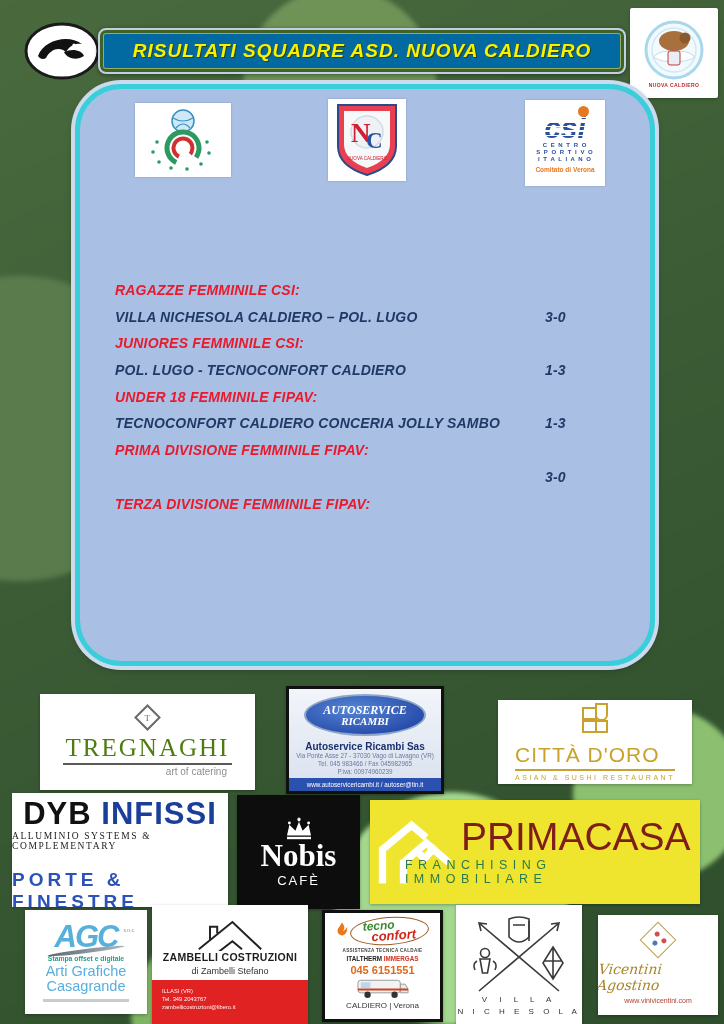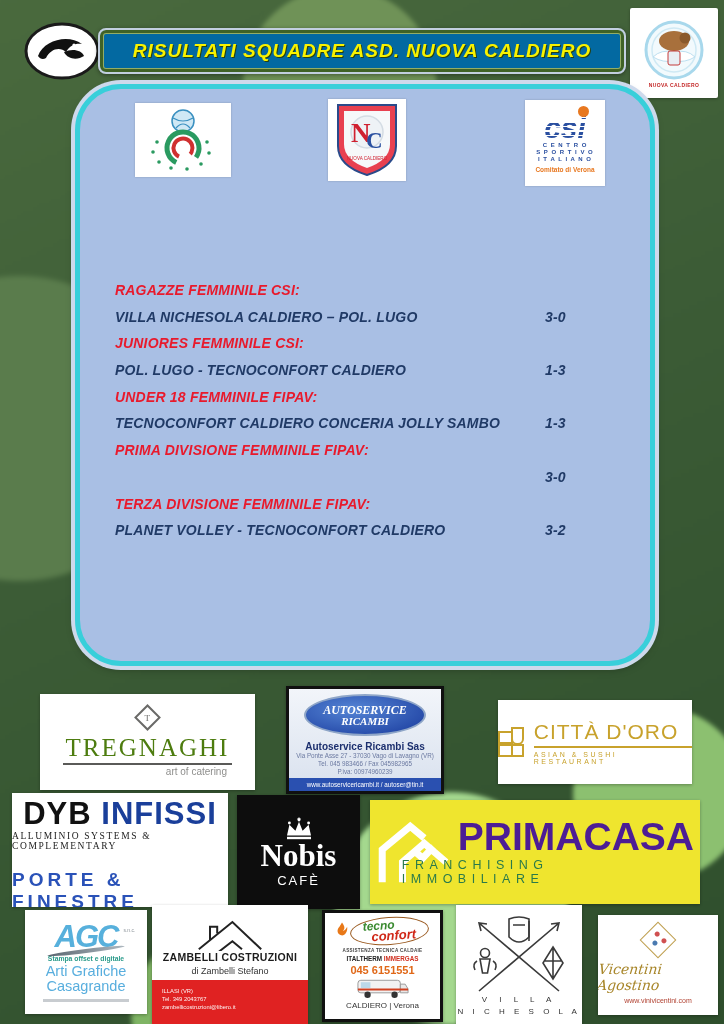--- a/index.html
+++ b/index.html
@@ -69,21 +69,21 @@
   .as-oval{width:118px;height:38px;border-radius:50%;background:radial-gradient(ellipse at 40% 35%,#5585d5,#18399c);
       border:2px solid #8fa6c8;display:flex;flex-direction:column;align-items:center;justify-content:center;color:#fff;
       font-style:italic;font-weight:bold;font-family:"Liberation Serif",serif;}
   .as-oval .l1{font-size:12px;line-height:12px;}
   .as-oval .l2{font-size:11px;line-height:11px;}
   .as-company{font-size:10px;font-weight:bold;color:#1c2f6e;margin-top:5px;}
   .as-small{font-size:6.3px;color:#6a78a0;line-height:8px;text-align:center;}
   .as-webbar{position:absolute;bottom:0;left:0;right:0;height:13px;background:#2a50b0;color:#fff;
       font-size:6.3px;display:flex;align-items:center;justify-content:center;}
 
-  #cittadoro{left:498px;top:700px;width:194px;height:84px;flex-direction:row;gap:10px;}
+  #cittadoro{left:498px;top:700px;width:194px;height:84px;flex-direction:column;gap:10px;}
   .cd-icon{position:relative;width:26px;height:30px;}
   .cd-icon i{position:absolute;border:2px solid #c8a22c;display:block;}
   .cd-sq1{left:0;top:4px;width:11px;height:11px;}
   .cd-sq2{left:0;bottom:0;width:11px;height:11px;}
   .cd-sq3{left:13px;top:0;width:9px;height:14px;border-radius:0 0 6px 6px;}
   .cd-sq4{left:13px;bottom:0;width:9px;height:9px;}
   .cd-text{display:flex;flex-direction:column;}
   .cd-name{font-size:21px;letter-spacing:1px;color:#c8a22c;border-bottom:2px solid #c8a22c;padding-bottom:2px;}
   .cd-tag{font-size:7px;letter-spacing:2.5px;color:#c8a22c;margin-top:3px;}
 
@@ -93,21 +93,21 @@
   .dyb-sub{font-family:"Liberation Serif",serif;font-size:9.5px;letter-spacing:1.6px;color:#222;margin-top:2px;}
   .dyb-prod{font-weight:bold;font-size:19px;letter-spacing:4px;color:#2a52b8;margin-top:18px;}
 
   #nobis{left:237px;top:795px;width:123px;height:114px;background:#0d0d0d;}
   .nobis-name{font-family:"Liberation Serif",serif;font-weight:bold;font-size:31px;color:#fff;line-height:30px;}
   .nobis-sub{font-size:13px;letter-spacing:2px;color:#fff;margin-top:2px;}
 
   #primacasa{left:370px;top:800px;width:330px;height:104px;background:#efe52e;flex-direction:row;
       align-items:center;justify-content:center;gap:4px;padding:0 6px;}
   .pc-text{display:flex;flex-direction:column;align-items:flex-start;}
-  .pc-name{font-weight:bold;font-size:39px;line-height:38px;color:#4c1d95;letter-spacing:0;}
+  .pc-name{font-weight:normal;font-size:39px;line-height:38px;color:#7f1d1d;letter-spacing:0;}
   .pc-tag{font-size:12.5px;letter-spacing:5.5px;color:#2a7a4a;margin-top:2px;margin-left:-56px;}
 
   #agc{left:25px;top:910px;width:122px;height:104px;}
   .agc-top{position:relative;}
   .agc-name{font-weight:bold;font-style:italic;font-size:31px;line-height:28px;color:#57b0dc;letter-spacing:-2px;}
   .agc-snc{position:absolute;right:-18px;top:4px;font-size:5px;color:#8a9298;}
   .agc-swoosh{width:78px;height:4px;background:linear-gradient(90deg,#5a6670,#aeb8c0);
       transform:rotate(-7deg);border-radius:50%;margin:-2px auto 2px;}
   .agc-tag{font-size:6.8px;font-weight:bold;color:#2a9a8a;margin-bottom:2px;}
   .agc-l{font-size:14.5px;color:#58aede;line-height:15px;}
@@ -219,21 +219,20 @@
   <div class="results">
     <div class="row cat"><span>RAGAZZE  FEMMINILE CSI:</span></div>
     <div class="row match"><span>VILLA NICHESOLA CALDIERO – POL. LUGO</span><span class="score">3-0</span></div>
     <div class="row cat"><span>JUNIORES FEMMINILE CSI:</span></div>
     <div class="row match"><span>POL. LUGO - TECNOCONFORT CALDIERO</span><span class="score">1-3</span></div>
     <div class="row cat"><span>UNDER 18 FEMMINILE FIPAV:</span></div>
     <div class="row match"><span>TECNOCONFORT CALDIERO CONCERIA JOLLY SAMBO</span><span class="score">1-3</span></div>
     <div class="row cat"><span>PRIMA DIVISIONE FEMMINILE  FIPAV:</span></div>
     <div class="row match"><span class="score">3-0</span></div>
     <div class="row cat"><span>TERZA DIVISIONE FEMMINILE FIPAV:</span></div>
-    <div class="row match"><span>PLANET VOLLEY  - TECNOCONFORT CALDIERO</span><span class="score">3-2</span></div>
   </div>
 </div>
 
 <div class="sp" id="tregnaghi">
   <div class="treg-diamond">
       <span>T</span>
     </div>
   <div class="treg-name">TREGNAGHI</div>
   <div class="treg-tag">art of catering</div>
 </div>

